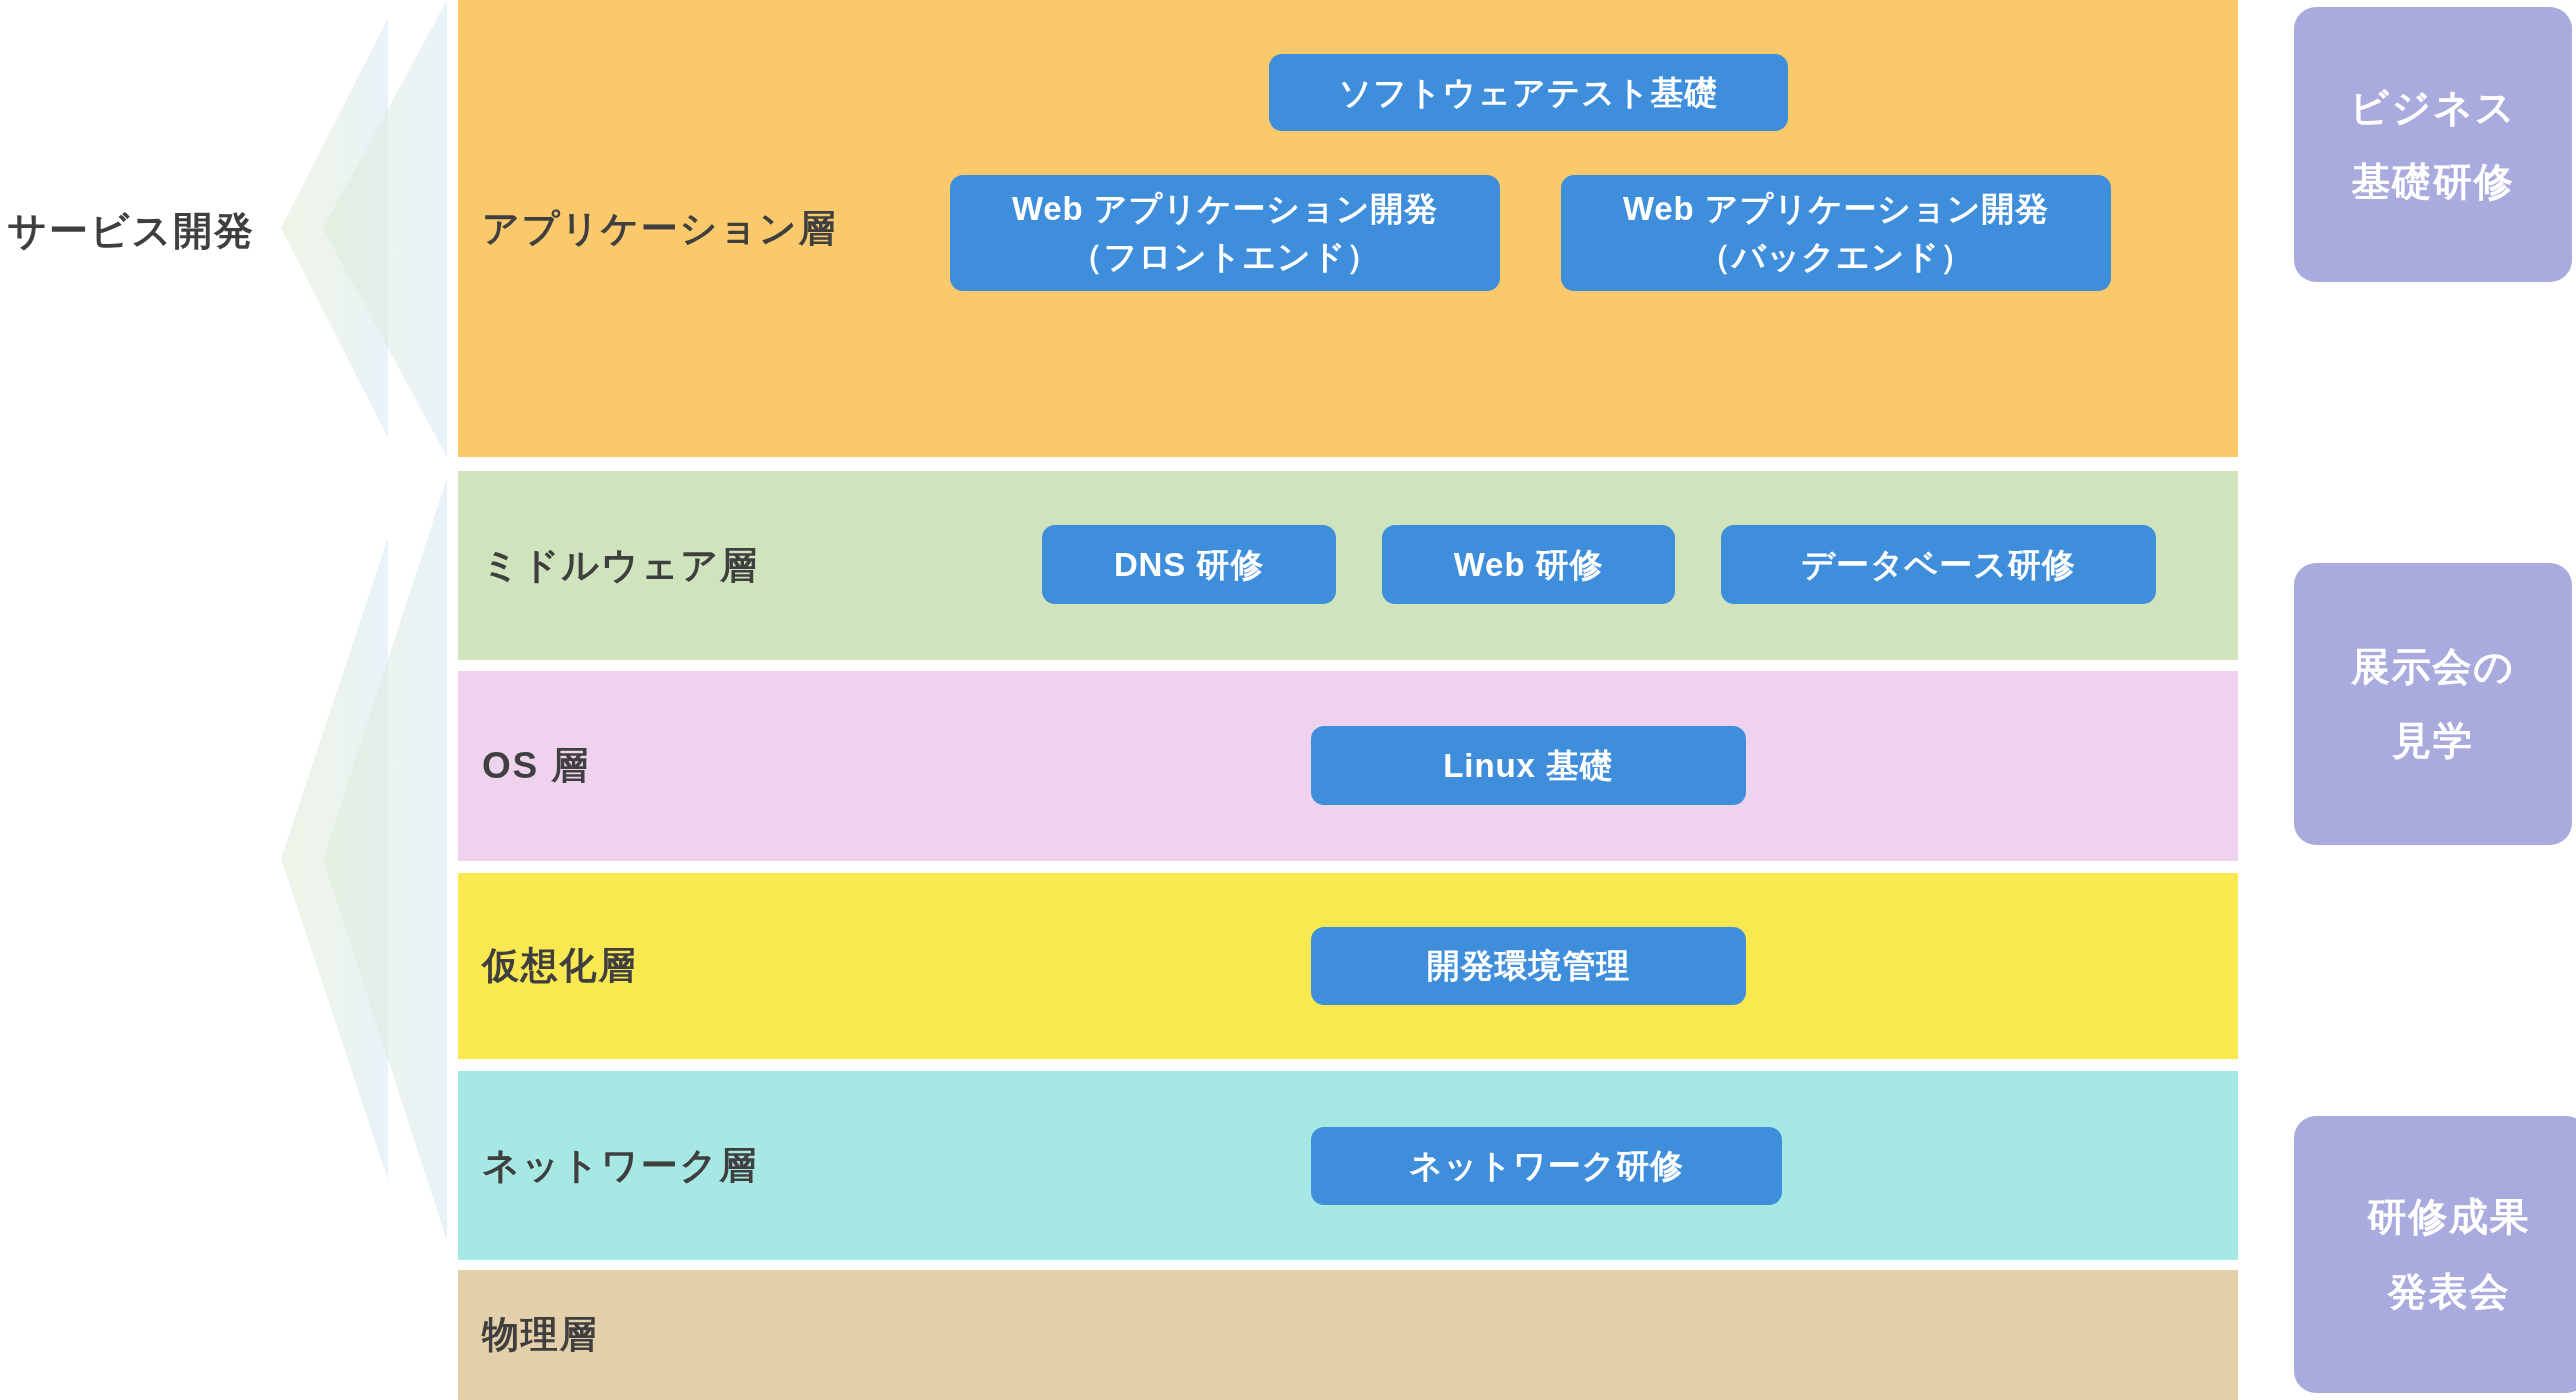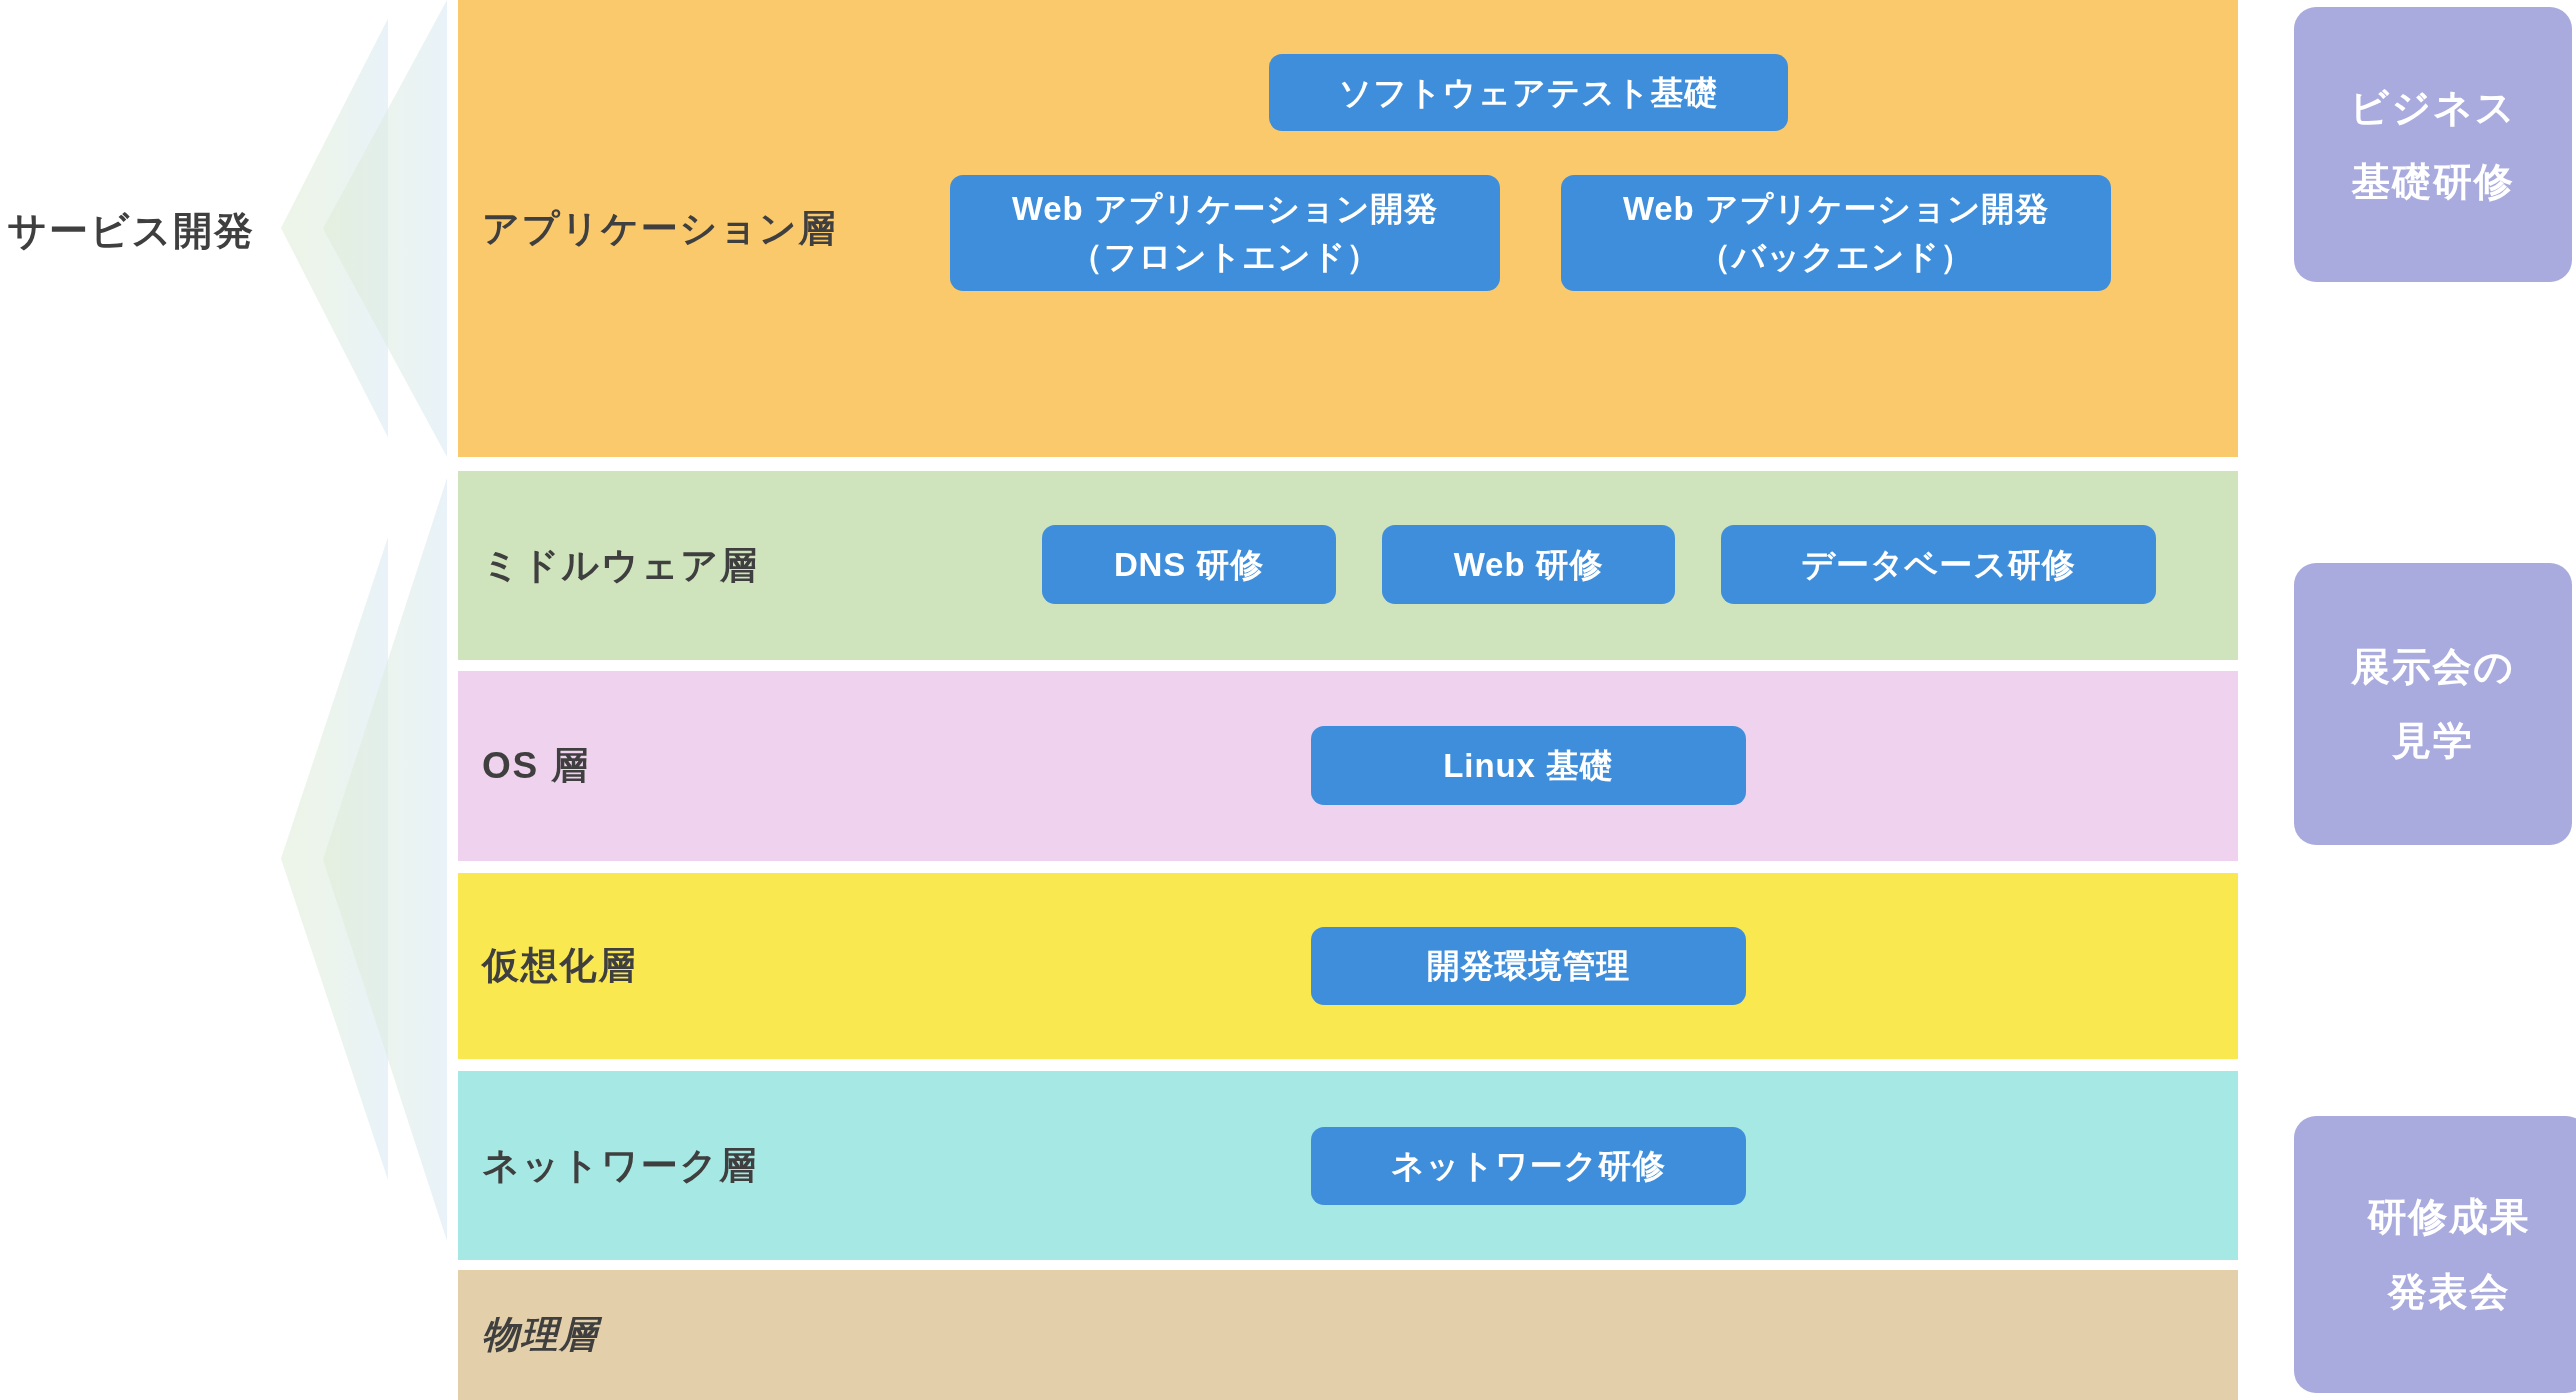--- a/index.html
+++ b/index.html
@@ -49,39 +49,39 @@
   </div>
   <div class="band" style="top: 671px; height: 190px; background: rgb(239, 211, 238);">
     <span class="band-label">OS 層</span>
   </div>
   <div class="band" style="top: 873px; height: 186px; background: rgb(250, 232, 81);">
     <span class="band-label">仮想化層</span>
   </div>
   <div class="band" style="top: 1071px; height: 189px; background: rgb(166, 232, 227);">
     <span class="band-label">ネットワーク層</span>
   </div>
-  <div class="band" style="top: 1270px; height: 130px; background: rgb(227, 207, 169); font-style: italic;">
+  <div class="band" style="top: 1270px; height: 130px; background: rgb(227, 207, 169);">
     <span class="band-label">物理層</span>
   </div>
 
   <div class="course" style="left:1269px;top:54px;width:519px;height:77px;">ソフトウェアテスト基礎</div>
   <div class="course pre" style="left:950px;top:175px;width:550px;height:116px;">Web アプリケーション開発
 （フロントエンド）</div>
   <div class="course pre" style="left:1561px;top:175px;width:550px;height:116px;">Web アプリケーション開発
 （バックエンド）</div>
 
   <div class="course" style="left:1042px;top:525px;width:294px;height:79px;">DNS 研修</div>
   <div class="course" style="left:1382px;top:525px;width:293px;height:79px;">Web 研修</div>
   <div class="course" style="left:1721px;top:525px;width:435px;height:79px;">データベース研修</div>
 
   <div class="course" style="left:1311px;top:726px;width:435px;height:79px;">Linux 基礎</div>
 
   <div class="course" style="left:1311px;top:927px;width:435px;height:78px;">開発環境管理</div>
 
-  <div class="course" style="left:1311px;top:1127px;width:435px;height:78px;">ネットワーク研修</div>
+  <div class="course" style="left:1311px;top:1127px;width:471px;height:78px;">ネットワーク研修</div>
 
   <div class="side-event pre" style="top:7.3px;height:275px;">ビジネス
 基礎研修</div>
   <div class="side-event pre" style="top:563px;height:282px;">展示会の
 見学</div>
   <div class="side-event pre" style="top:1116px;height:277px;padding-left:16px;">研修成果
 発表会</div>
 
 </div>
 

